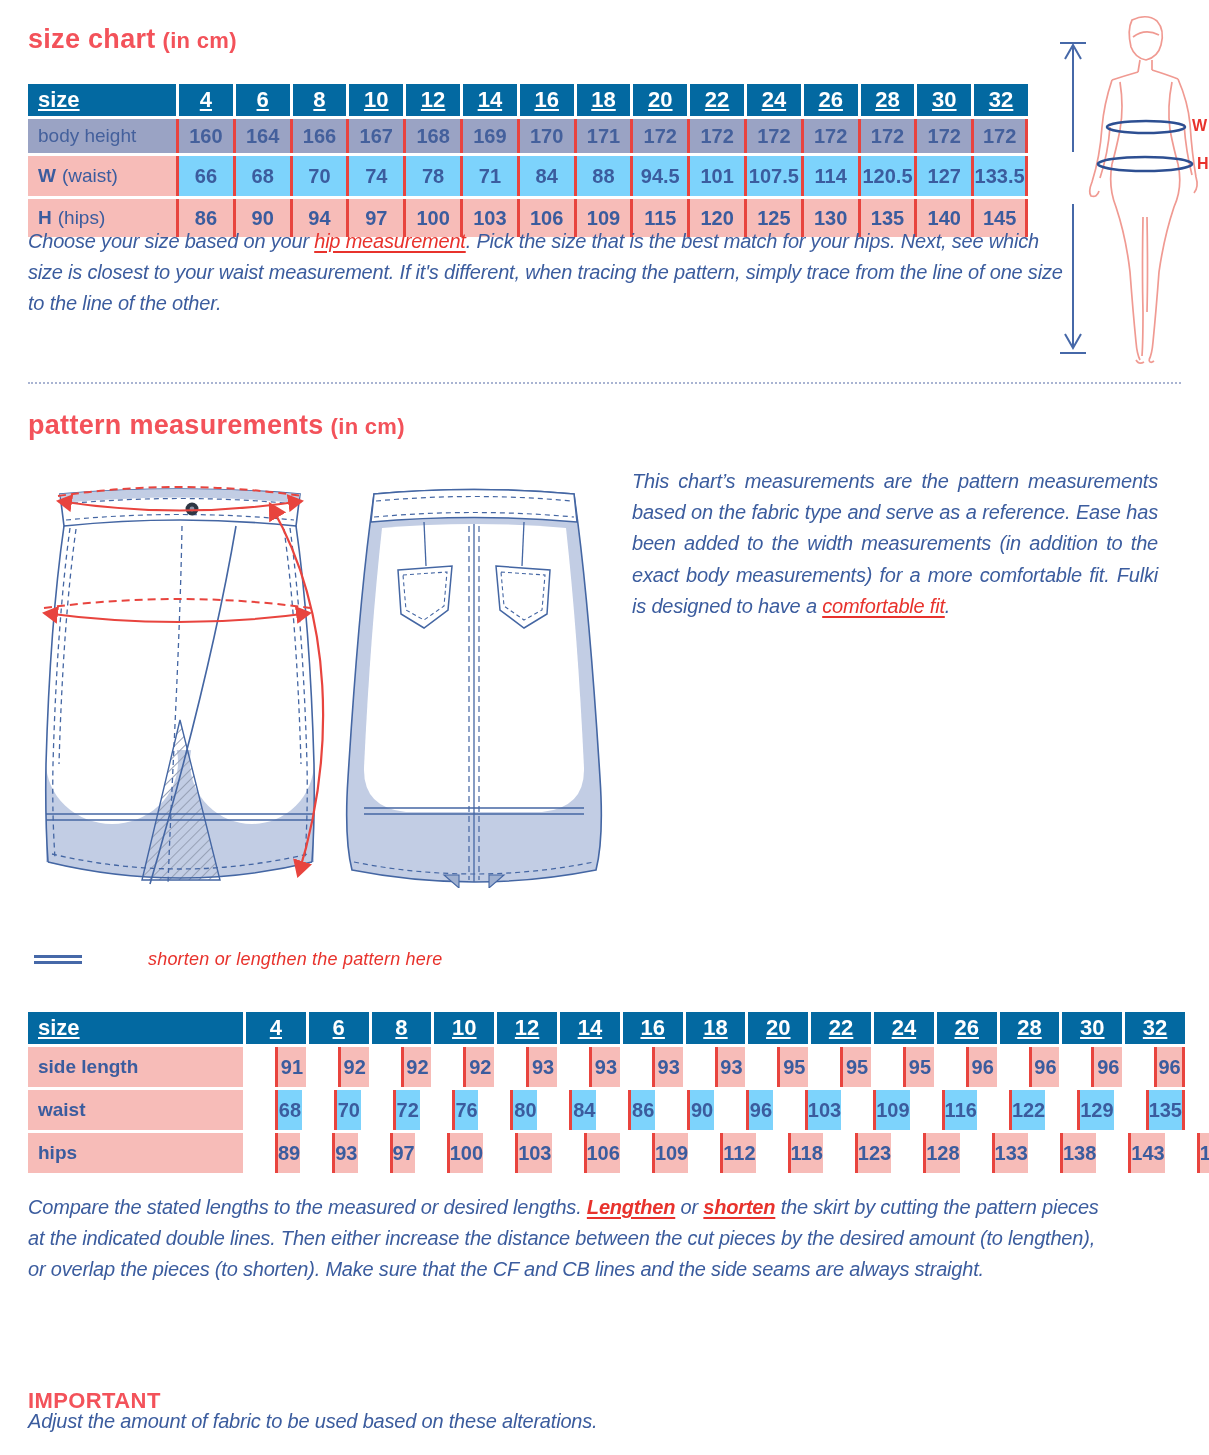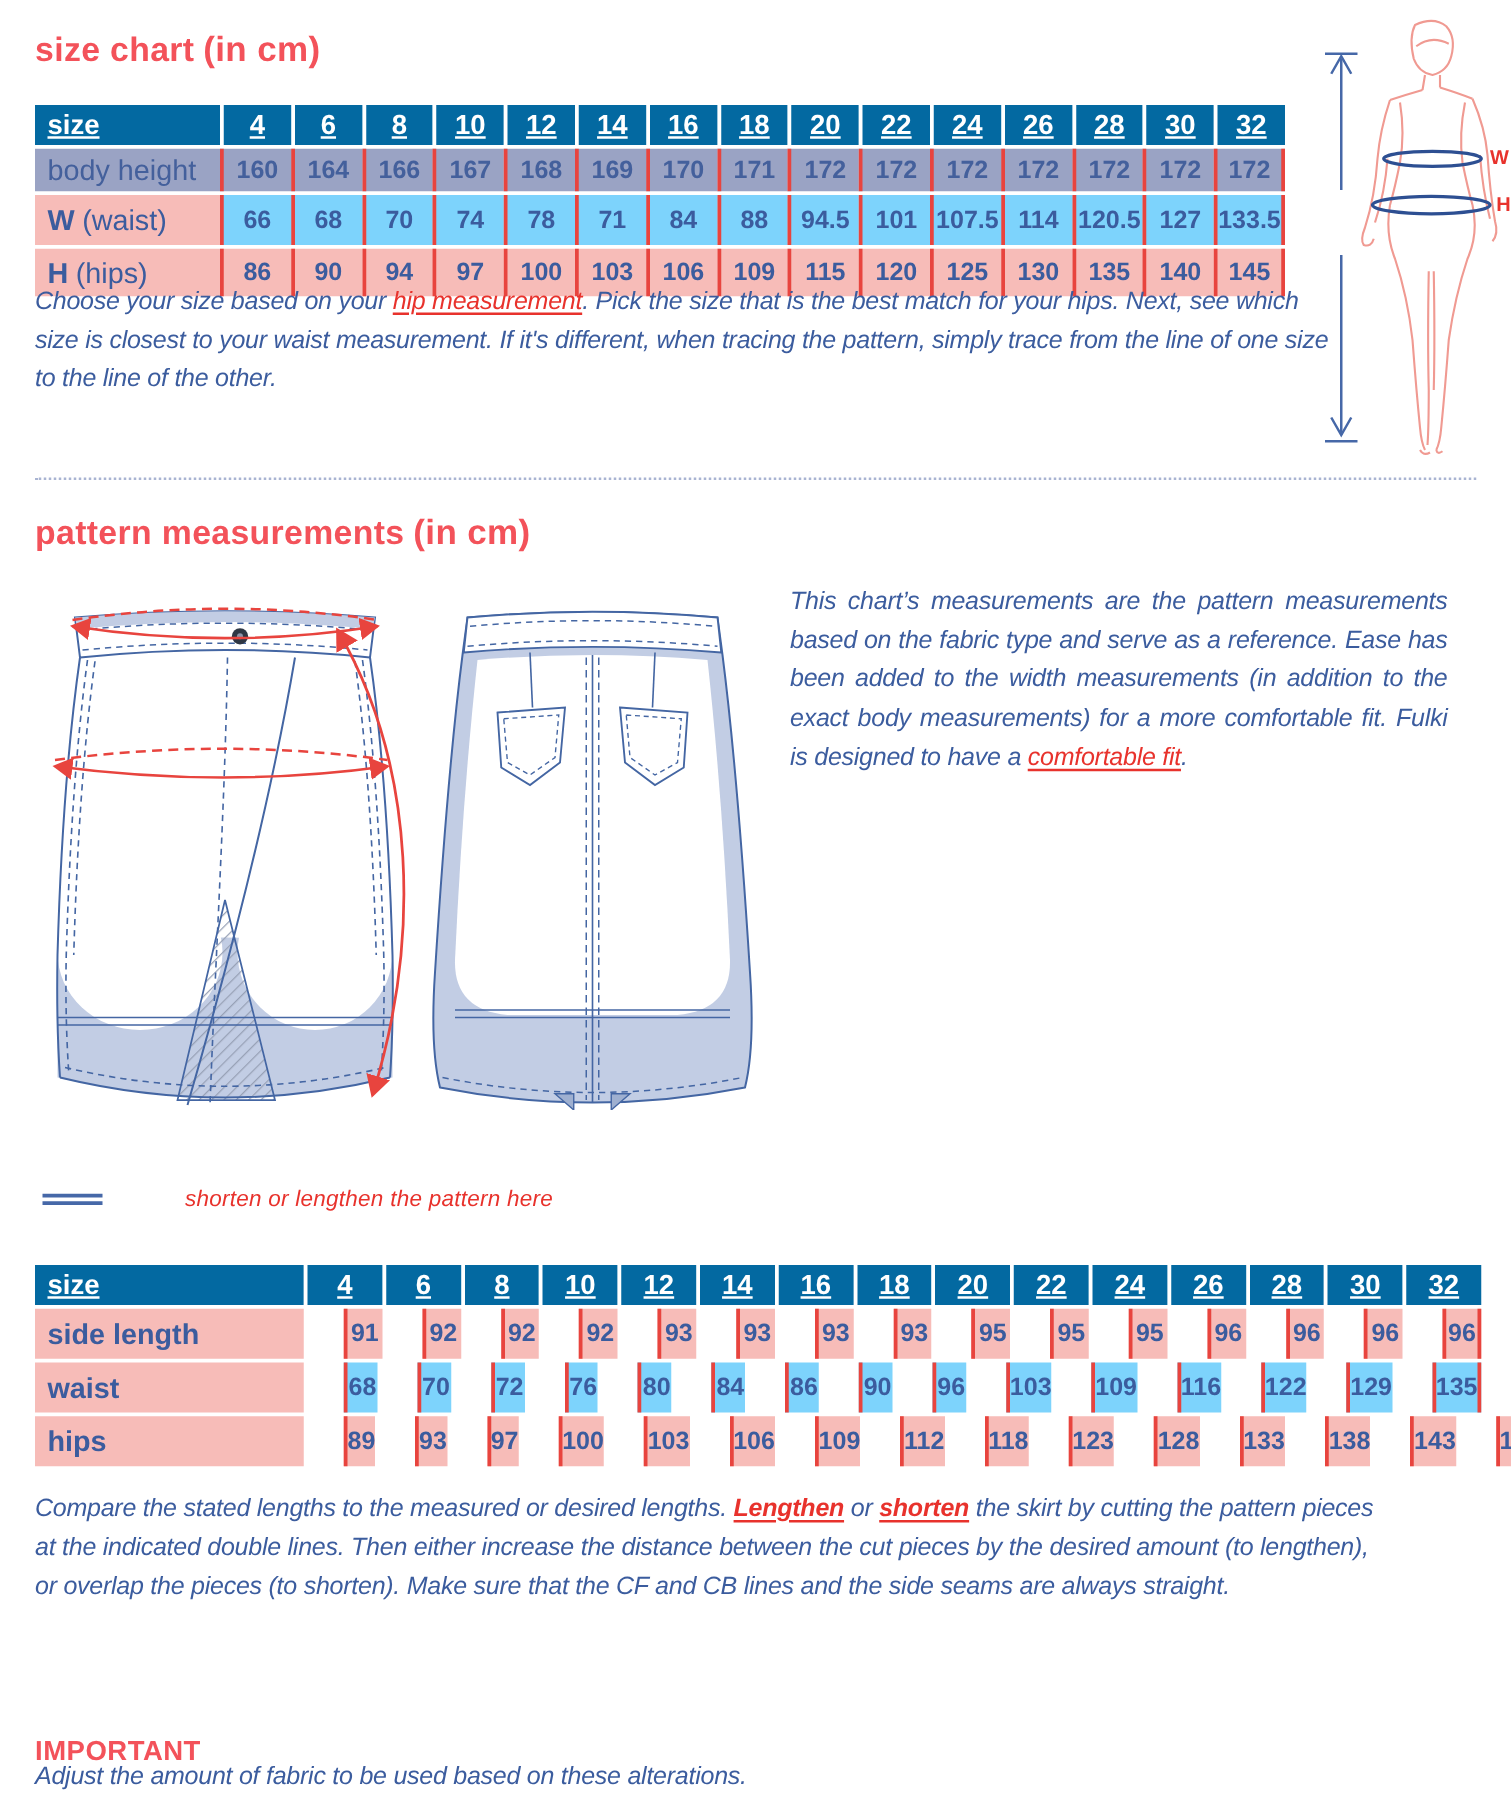--- a/index.html
+++ b/index.html
@@ -1,39 +1,39 @@
 <!DOCTYPE html>
 <html><head>
 <meta charset="utf-8">
 <style>
   html,body{margin:0;padding:0;background:#ffffff;}
   .sheet{position:relative;width:1209px;height:1455px;background:#ffffff;
          font-family:"Liberation Sans",sans-serif;overflow:hidden;}
 
   
   .h-title{position:absolute;color:#f3525a;font-weight:bold;font-size:27px;letter-spacing:.3px;}
-  .h-title .unit{font-size:28px;margin-left:7px;}
+  .h-title .unit{font-size:22px;margin-left:7px;}
   .h-important{position:absolute;color:#f3525a;font-weight:bold;font-size:22px;letter-spacing:.4px;}
 
   
   .ptable{position:absolute;}
   .trow{display:grid;}
   .table1 .trow{grid-template-columns:148px repeat(15,1fr);width:1000px;}
   .table2 .trow{grid-template-columns:215px repeat(15,1fr);width:1157px;}
   .trow + .trow{margin-top:3px;}
   .th{background:#0369a1;color:#fff;font-weight:bold;font-size:22px;
       display:flex;align-items:center;justify-content:center;box-sizing:border-box;text-decoration:underline;}
   .thead{height:32px;}
   .thead .tlabel{justify-content:flex-start;padding-left:10px;}
   .thead .tval{border-left:3px solid #ffffff;}
   .td{display:flex;align-items:center;justify-content:center;font-weight:bold;
       font-size:20px;color:#3b5c9e;box-sizing:border-box;}
   .td.tval{border-left:3px solid #e8443e;}
   .td.tval:last-child{border-right:3px solid #e8443e;}
-  .td.tlabel{justify-content:flex-start;padding-left:10px;font-size:23px;}
+  .td.tlabel{justify-content:flex-start;padding-left:10px;font-size:19px;}
   .td.tlabel b + .lab-rest{margin-left:6px;}
   .lab-rest{font-weight:normal;}
   .row-purple .td{background:#9aa3c4;color:#44609c;}
   .row-pink .td{background:#f7bcb8;}
   .row-white .td{background:#7dd3fc;}
   .row-white .td.tlabel{background:#f7bcb8;}
   .table1 .trow:nth-child(2){height:34px;}
   .table1 .trow:nth-child(3){height:40px;}
   .table1 .trow:nth-child(4){height:38px;}
   .table2 .tbody-row{height:40px;gap:32px;}

